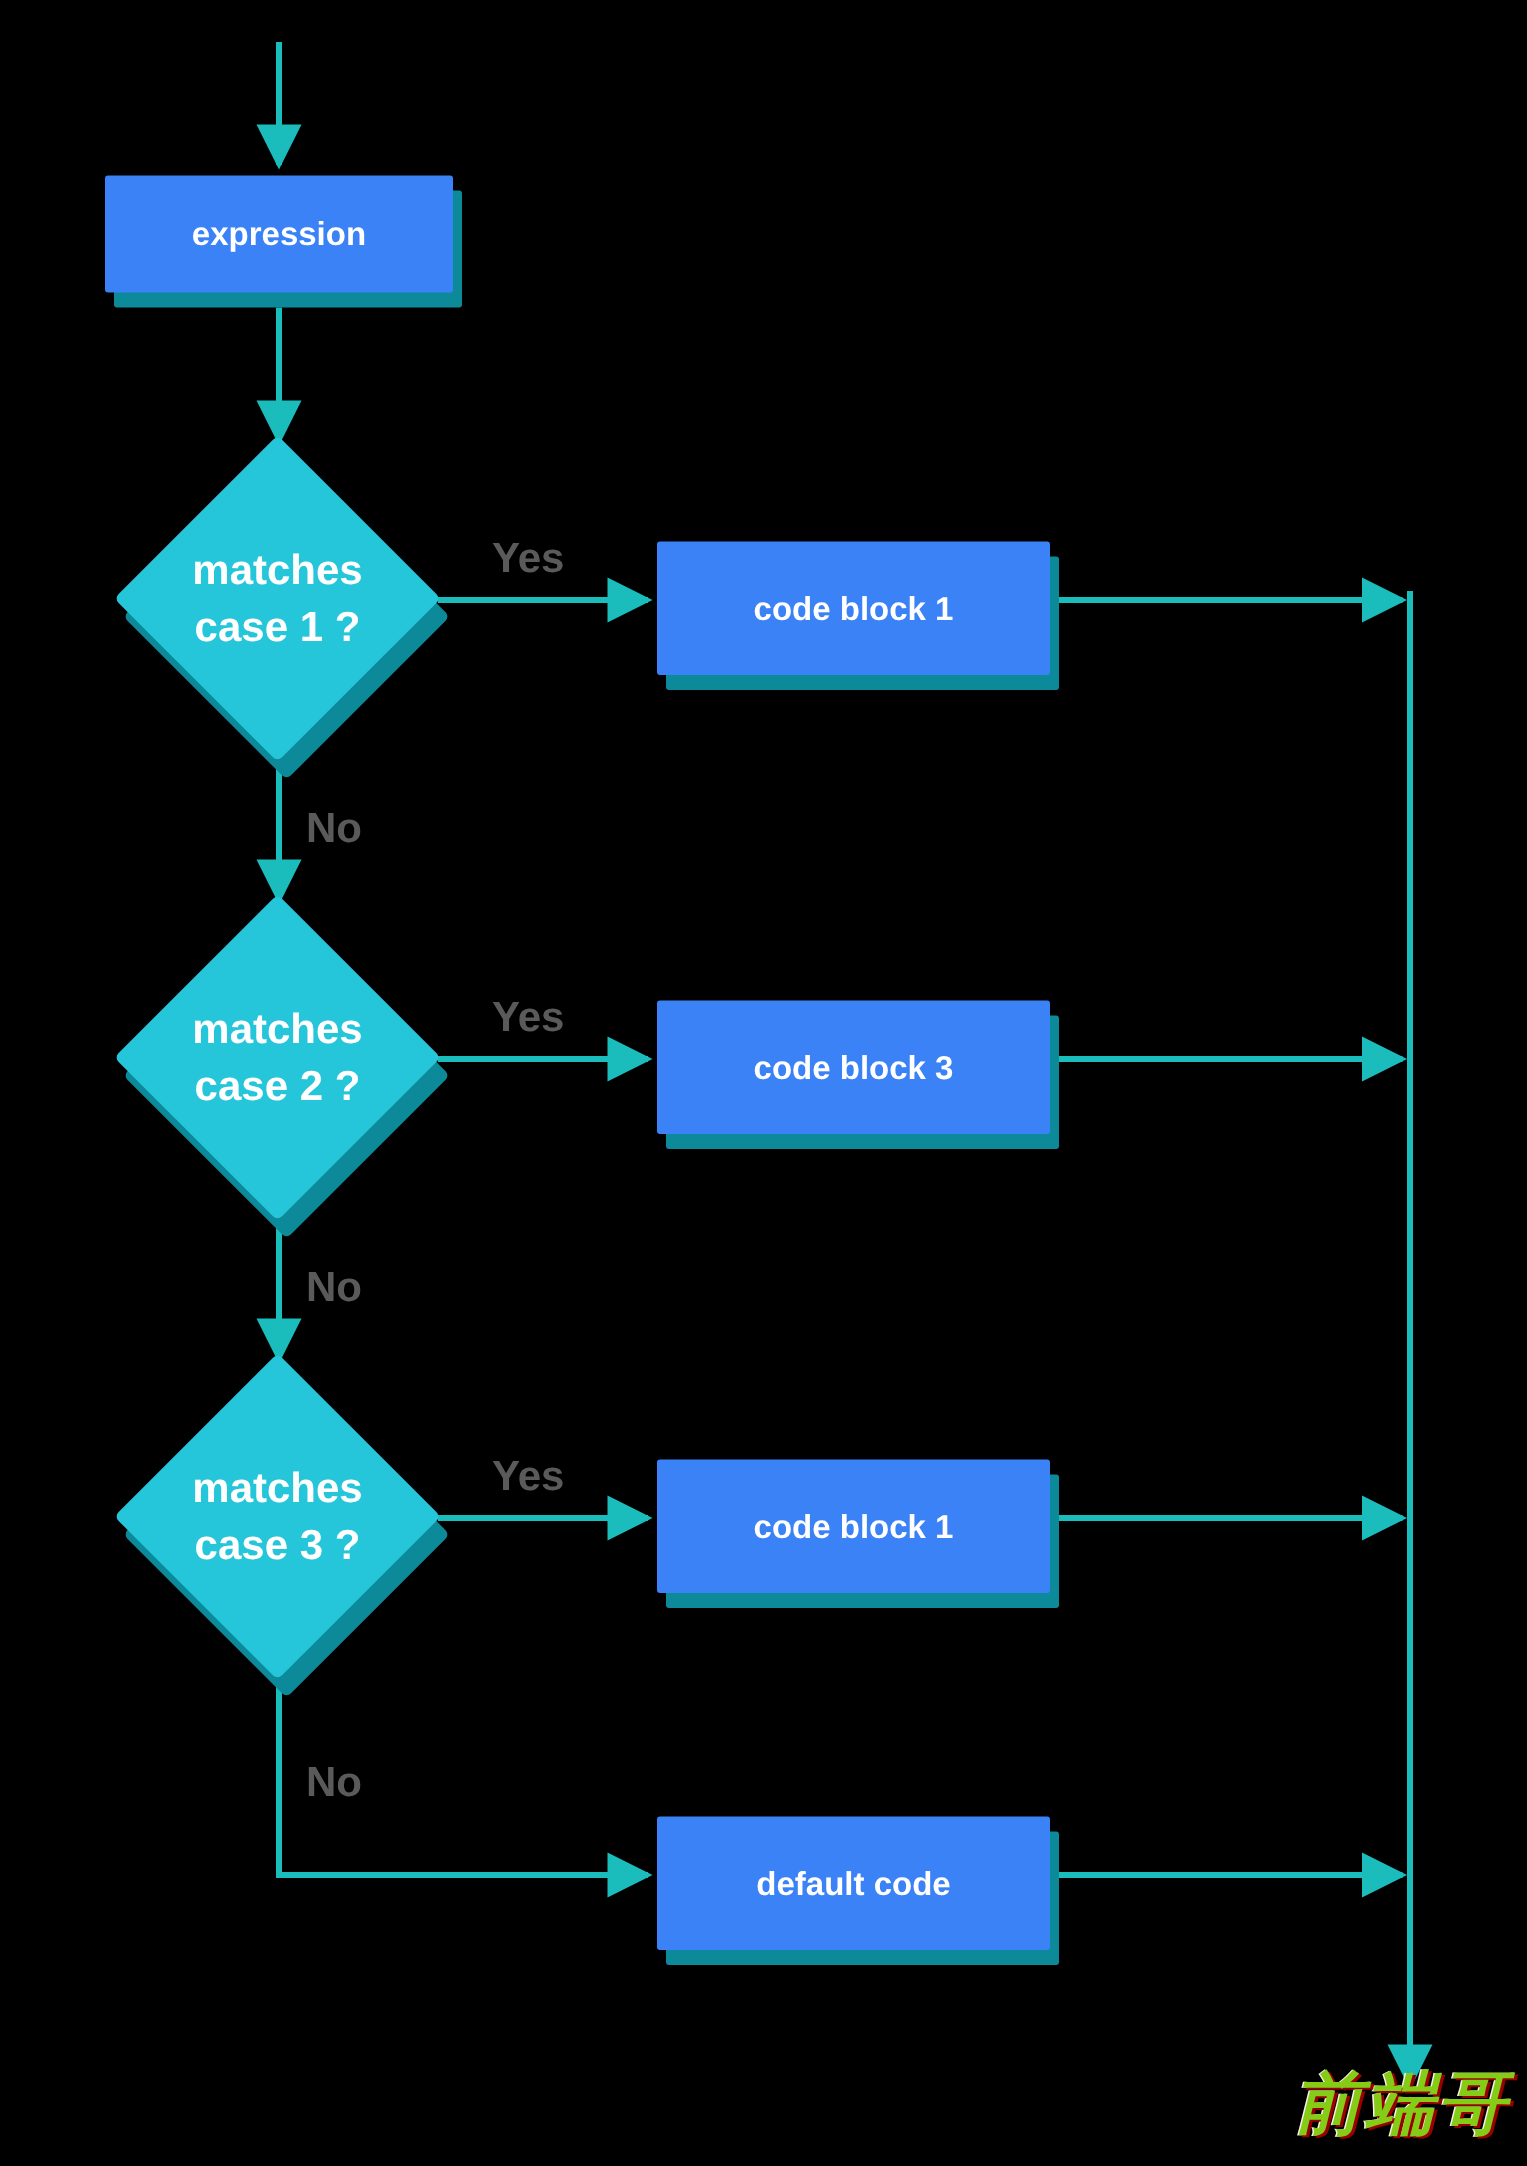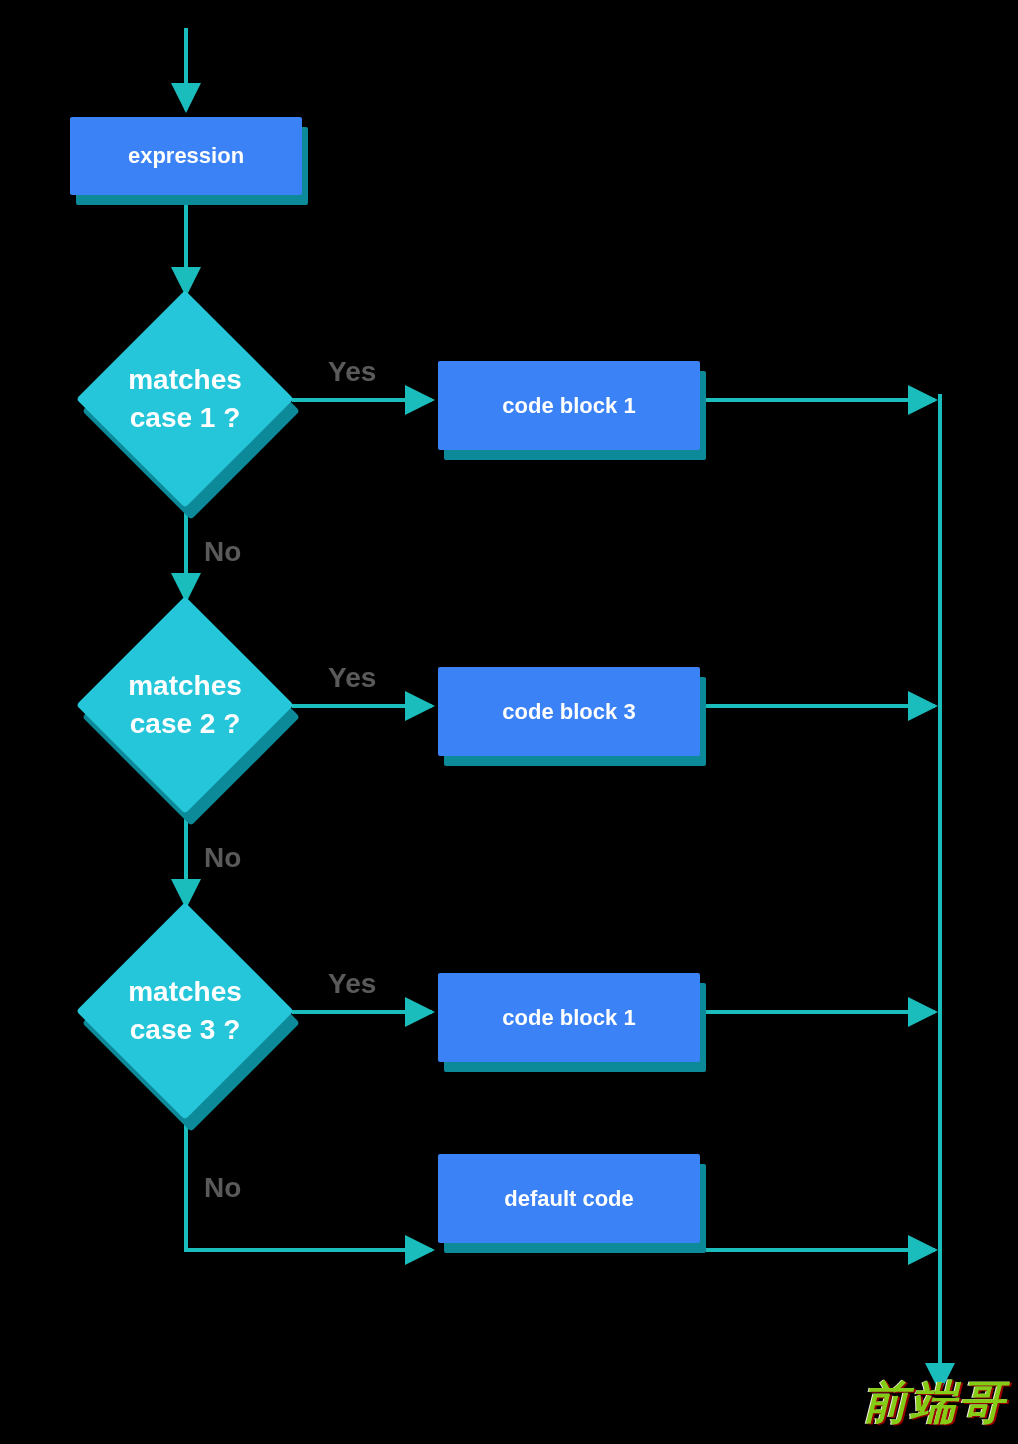--- a/index.html
+++ b/index.html
@@ -176,17 +176,17 @@
   <div class="diamond-fg"></div>
   <div class="diamond-text">matches
 case 3 ?</div>
 </div>
 <div class="edge-label" style="left:328px; top:968px">Yes</div>
 <div class="edge-label" style="left:204px; top:1172px">No</div>
 <div class="box code-box" style="top:973px">
   <span>code block 1</span>
 </div>
 
-<div class="box code-box" style="top:1154px">
+<div class="box code-box" style="top:1211px">
   <span>default code</span>
 </div>
 
 <div class="watermark">前端哥</div>
 
 </body></html>

